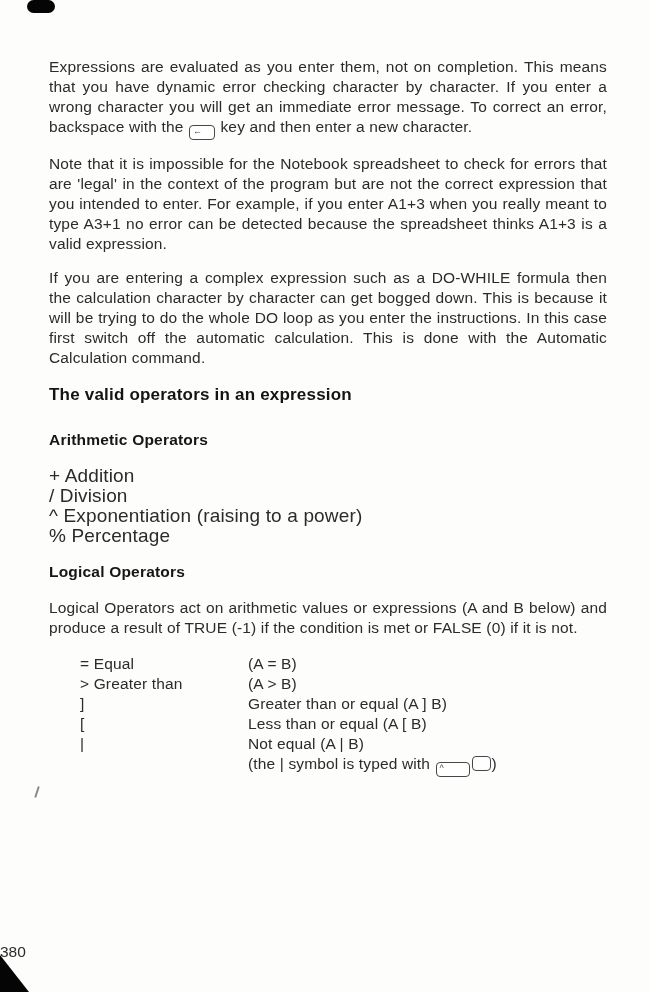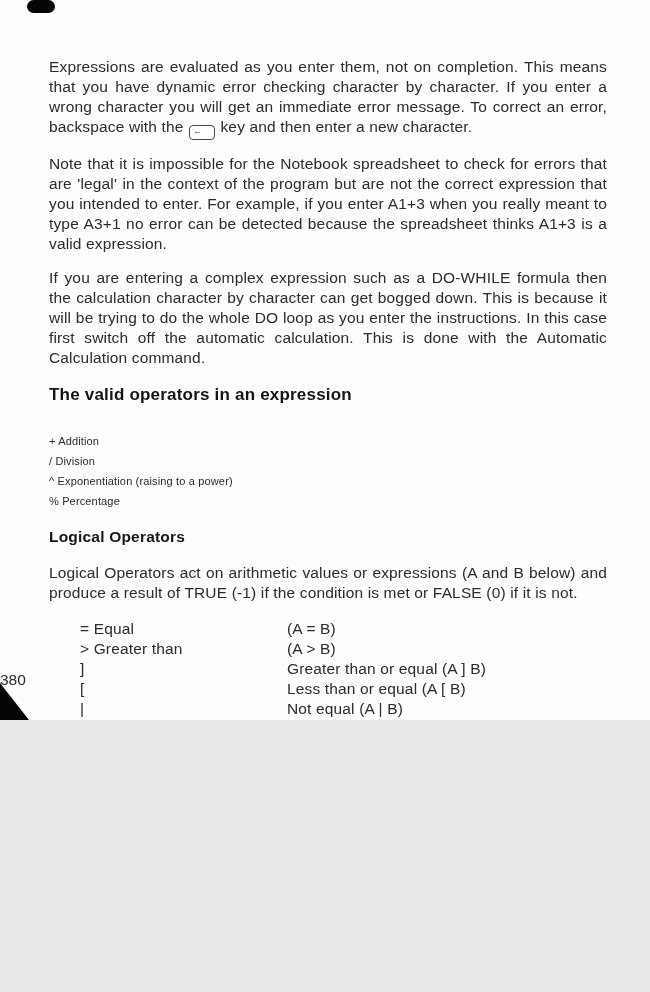--- a/index.html
+++ b/index.html
@@ -2,39 +2,39 @@
 <html><head>
 <meta charset="utf-8">
 <style>
   * { margin:0; padding:0; box-sizing:border-box; }
   html,body { background:#e9e9e9; }
   body {
     width:650px; height:992px;
     font-family:"Liberation Sans", sans-serif;
   }
   .page {
-    position:relative; width:650px; height:720px;
+    position:relative; width:650px; height:992px;
     background:#fdfdfb; overflow:hidden; color:#262626;
   }
   .content { position:absolute; left:49px; top:57px; width:558px; }
   .para {
     font-size:15.5px; line-height:20px; text-align:justify;
     margin-bottom:14px; letter-spacing:0.15px; color:#2b2b2b;
   }
   .main-heading {
     font-size:17px; font-weight:bold; color:#141414;
     margin:17px 0 26px 0; letter-spacing:0.2px;
   }
   .sub-heading {
     font-size:15.5px; font-weight:bold; color:#161616;
     margin:0 0 17px 0; letter-spacing:0.2px;
   }
-  .op-list { list-style:none; font-size:11px; line-height:20px; margin-bottom:17px; color:#2b2b2b; letter-spacing:0.15px; }
+  .op-list { list-style:none; font-size:19px; line-height:20px; margin-bottom:17px; color:#2b2b2b; letter-spacing:0.15px; }
   .logic-table { margin:16px 0 0 31px; font-size:15.5px; line-height:20px; color:#2b2b2b; letter-spacing:0.15px; }
-  .logic-row { display:flex;gap:39px; }
+  .logic-row { display:flex; }
   .logic-col1 { width:168px; flex:none; }
   .logic-col2 { flex:1; }
   .key {
     display:inline-block; border:1.5px solid #474747; border-radius:4px;
     height:15px; min-width:26px; vertical-align:-2px; background:#fff;
     font-size:9px; line-height:11px; text-align:left; padding:0 3px;
     color:#474747; margin:0 1px;
   }
   .key.small { min-width:19px; }
   .key.wide  { min-width:34px; }
@@ -73,20 +73,21 @@
       <span class="key"><span>←</span></span>
       <span>key and then enter a new character.</span>
     </p>
 
     <p class="para">Note that it is impossible for the Notebook spreadsheet to check for errors that are 'legal' in the context of the program but are not the correct expression that you intended to enter. For example, if you enter A1+3 when you really meant to type A3+1 no error can be detected because the spreadsheet thinks A1+3 is a valid expression.</p>
 
     <p class="para">If you are entering a complex expression such as a DO-WHILE formula then the calculation character by character can get bogged down. This is because it will be trying to do the whole DO loop as you enter the instructions. In this case first switch off the automatic calculation. This is done with the Automatic Calculation command.</p>
 
     <h1 class="main-heading">The valid operators in an expression</h1>
 
+    <h2 class="sub-heading">Arithmetic Operators</h2>
 
     <ul class="op-list">
       <li>+ Addition</li>
       <li>/ Division</li>
       <li>^ Exponentiation (raising to a power)</li>
       <li>% Percentage</li>
     </ul>
 
     <h2 class="sub-heading">Logical Operators</h2>
 

